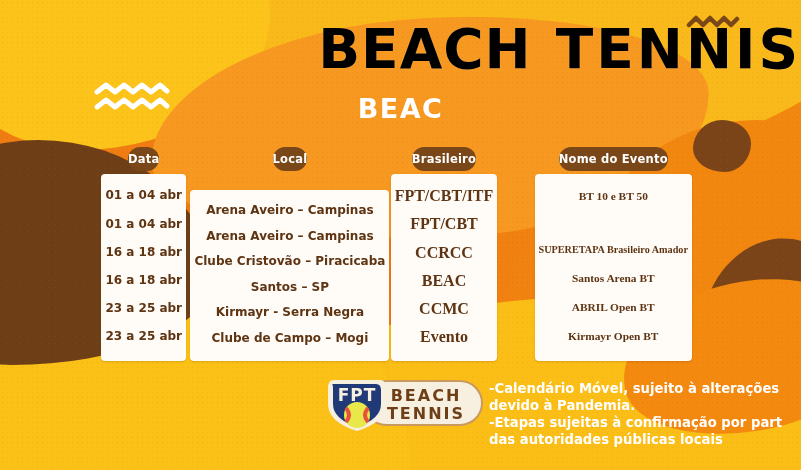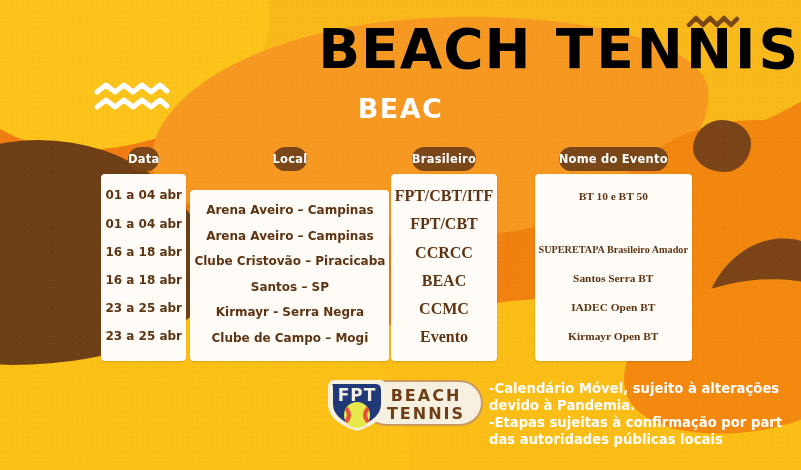--- a/index.html
+++ b/index.html
@@ -308,22 +308,22 @@
         <div class="cell">CCMC</div>
         <div class="cell">Evento</div>
       </div>
     </div>
 
     <div class="col col-event">
       <div class="col-head">Nome do Evento</div>
       <div class="col-body">
         <div class="cell">BT 10 e BT 50</div>
         <div class="cell small">SUPERETAPA Brasileiro Amador</div>
-        <div class="cell">Santos Serra BT</div>
-        <div class="cell">IADEC Open BT</div>
+        <div class="cell">Santos Arena BT</div>
+        <div class="cell">ABRIL Open BT</div>
         <div class="cell">Kirmayr Open BT</div>
       </div>
     </div>
 
   </div>
 
   <svg class="logo" viewBox="0 0 166 62">
 
     <rect x="46" y="9" width="118" height="44" rx="22" fill="#F7EFE0" stroke="#C99A5E" stroke-width="2"></rect>
     <text x="108" y="29" text-anchor="middle" font-family="DejaVu Sans, sans-serif" font-weight="bold" font-size="16" letter-spacing="2" fill="#6E3F17">BEACH</text>

